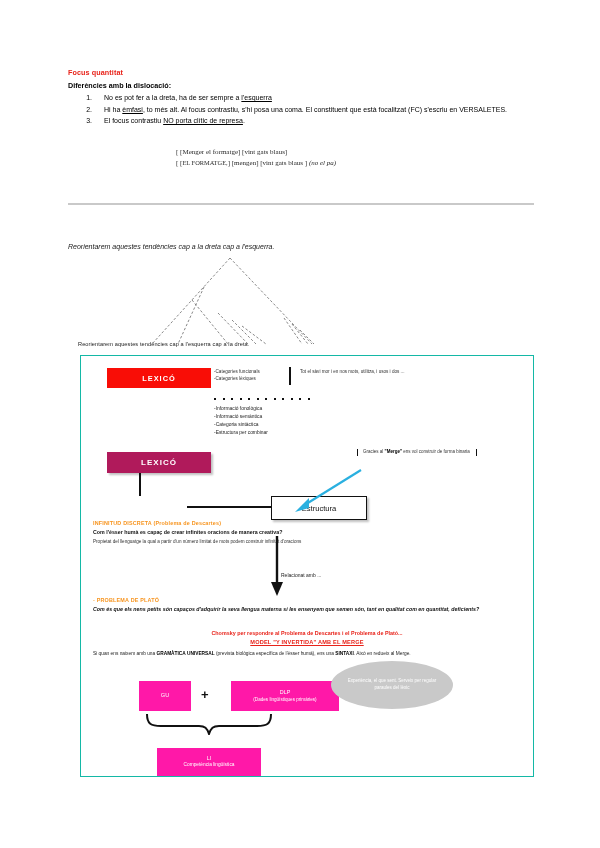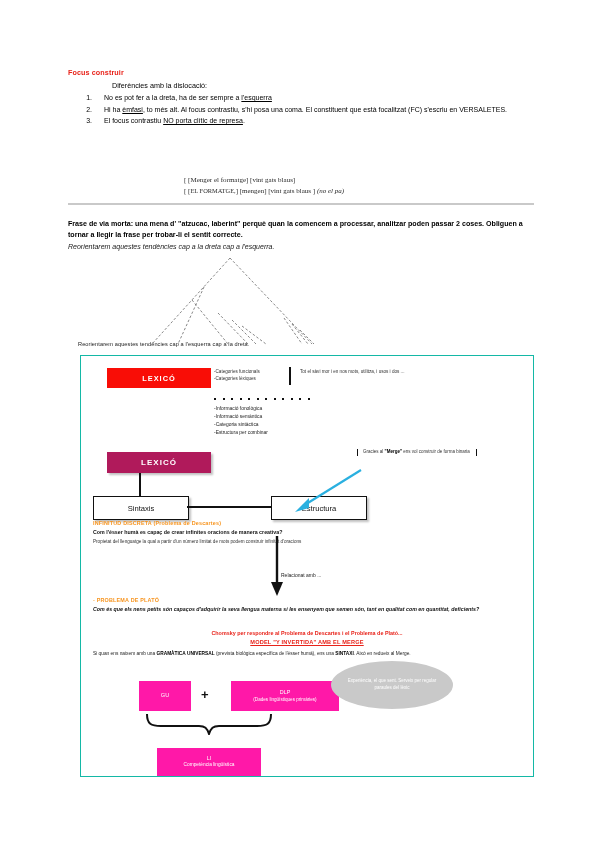--- a/index.html
+++ b/index.html
@@ -31,47 +31,45 @@
   }
   .heading-red {
     color: #e8231a;
     font-weight: bold;
     font-size: 7.2px;
     letter-spacing: .1px;
     margin-bottom: 4px;
   }
   .heading-black {
     color: #000;
-    font-weight: normal;
+    font-weight: bold;
     font-size: 7.2px;
     margin-bottom: 3px;
-    margin-left: 44px;
   }
   ol.numlist {
     margin: 0;
     padding-left: 26px;
     font-size: 7px;
     line-height: 1.45;
   }
   ol.numlist li {
     margin-bottom: 1.5px;
     padding-left: 10px;
   }
   .u { text-decoration: underline; }
 
   
   .brackets {
     position: absolute;
-    left: 184px;
+    left: 176px;
     top: 147px;
     font-family: "Liberation Serif", serif;
     font-size: 7px;
     line-height: 1.6;
     color: #2a2a2a;
-    margin-top: 28px;
   }
   .brackets .sc {
     font-variant: small-caps;
     font-size: 6.4px;
   }
   .brackets .it { font-style: italic; }
 
   
   .divider {
     position: absolute;
@@ -420,37 +418,36 @@
     padding: 0 8px;
     box-sizing: border-box;
   }
 </style>
 </head>
 <body>
 
 <div class="page">
 
   <div class="notes">
-    <div class="heading-red">Focus construir</div>
+    <div class="heading-red">Focus quantitat</div>
     <div class="heading-black">Diferències amb la dislocació:</div>
     <ol class="numlist">
       <li>No es pot fer a la dreta, ha de ser sempre a <span class="u">l'esquerra</span></li>
       <li>Hi ha <span class="u">èmfasi</span>, to més alt. Al focus contrastiu, s'hi posa una coma. El constituent que està focalitzat (FC) s'escriu en VERSALETES.</li>
       <li>El focus contrastiu <span class="u">NO porta clític de represa</span>.</li>
     </ol>
   </div>
 
   <div class="brackets">
     <div>[ [Menger el formatge] [vint gats blaus]</div>
     <div>[ [<span class="sc">EL FORMATGE,</span>] [mengen] [vint gats blaus ] <span class="it">(no el pa)</span></div>
   </div>
 
   <div class="divider"></div>
 
-  <div class="exemplari-body">Frase de via morta: una mena d' "atzucac, laberint" perquè quan la comencem a processar, analitzar poden passar 2 coses. Obliguen a tornar a llegir la frase per trobar-li el sentit correcte.</div>
   <div class="exemplari-italic">Reorientarem aquestes tendències cap a la dreta cap a l'esquerra.</div>
 
   <div class="tree-wrap">
     <svg width="300" height="88" viewBox="0 0 300 88">
       <g stroke="#555" stroke-width="0.7" fill="none" stroke-dasharray="2.5,2">
         <line x1="150" y1="0" x2="72" y2="86"></line>
         <line x1="150" y1="0" x2="232" y2="86"></line>
         <line x1="112" y1="42" x2="148" y2="86"></line>
         <line x1="124" y1="29" x2="98" y2="86"></line>
         <line x1="138" y1="55" x2="168" y2="86"></line>
@@ -490,21 +487,20 @@
     </div>
     <div class="info-list">
       <div>-Informació fonològica</div>
       <div>-Informació semàntica</div>
       <div>-Categoria sintàctica</div>
       <div>-Estructura per combinar</div>
     </div>
 
     <div class="lex-mag">LEXICÓ</div>
     <div class="conn-v"></div>
-    <div class="box-white box-sintaxi">Sintaxis</div>
     <div class="conn-h"></div>
     <div class="box-white box-estructura">Estructura</div>
 
     <div class="merge-note">
       <span>Gracies al </span><b>"Merge"</b><span> ens vol construir de forma binaria</span>
     </div>
     <div class="arrow-blue">
       <svg width="80" height="50" viewBox="0 0 80 50">
         <line x1="72" y1="4" x2="14" y2="40" stroke="#2ab0e0" stroke-width="2.2"></line>
         <polygon points="6,46 20,32 20,42" fill="#2ab0e0"></polygon>

